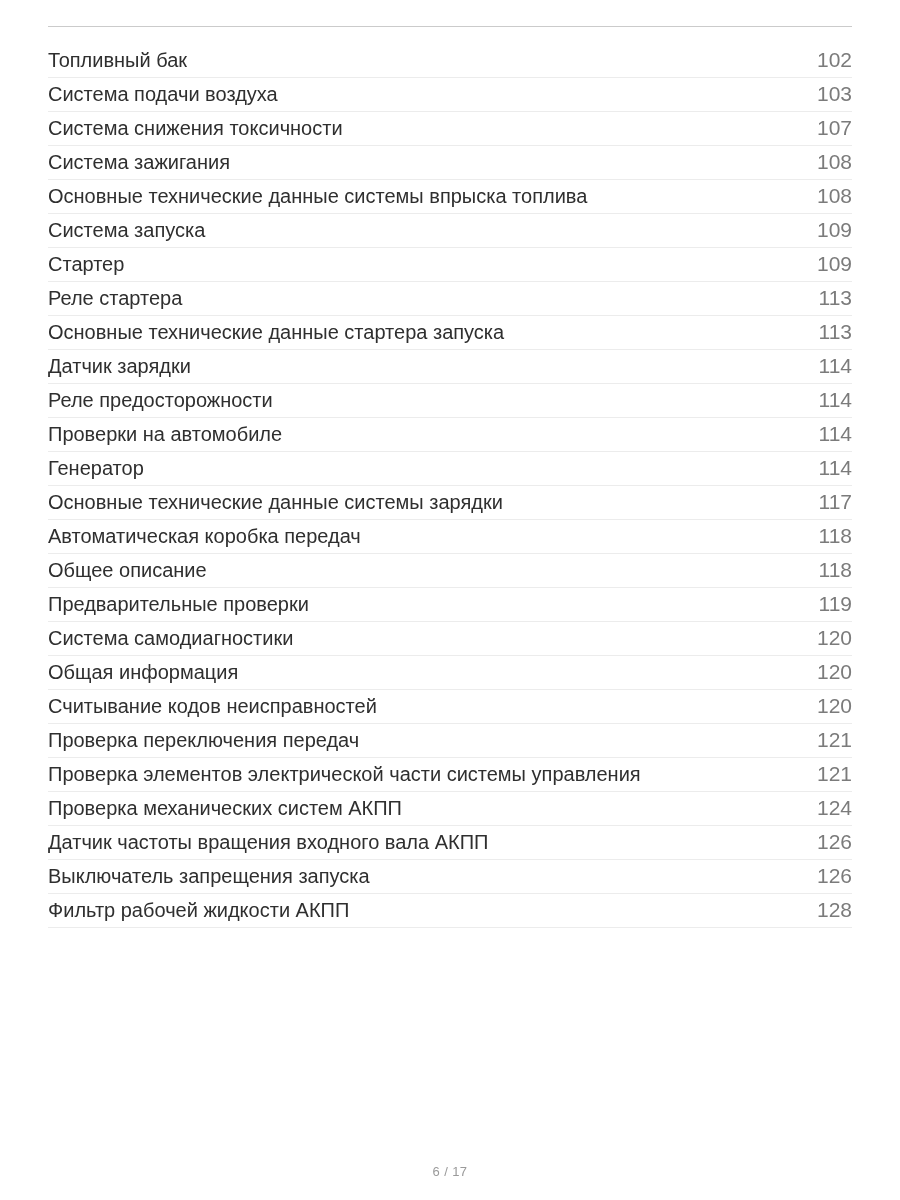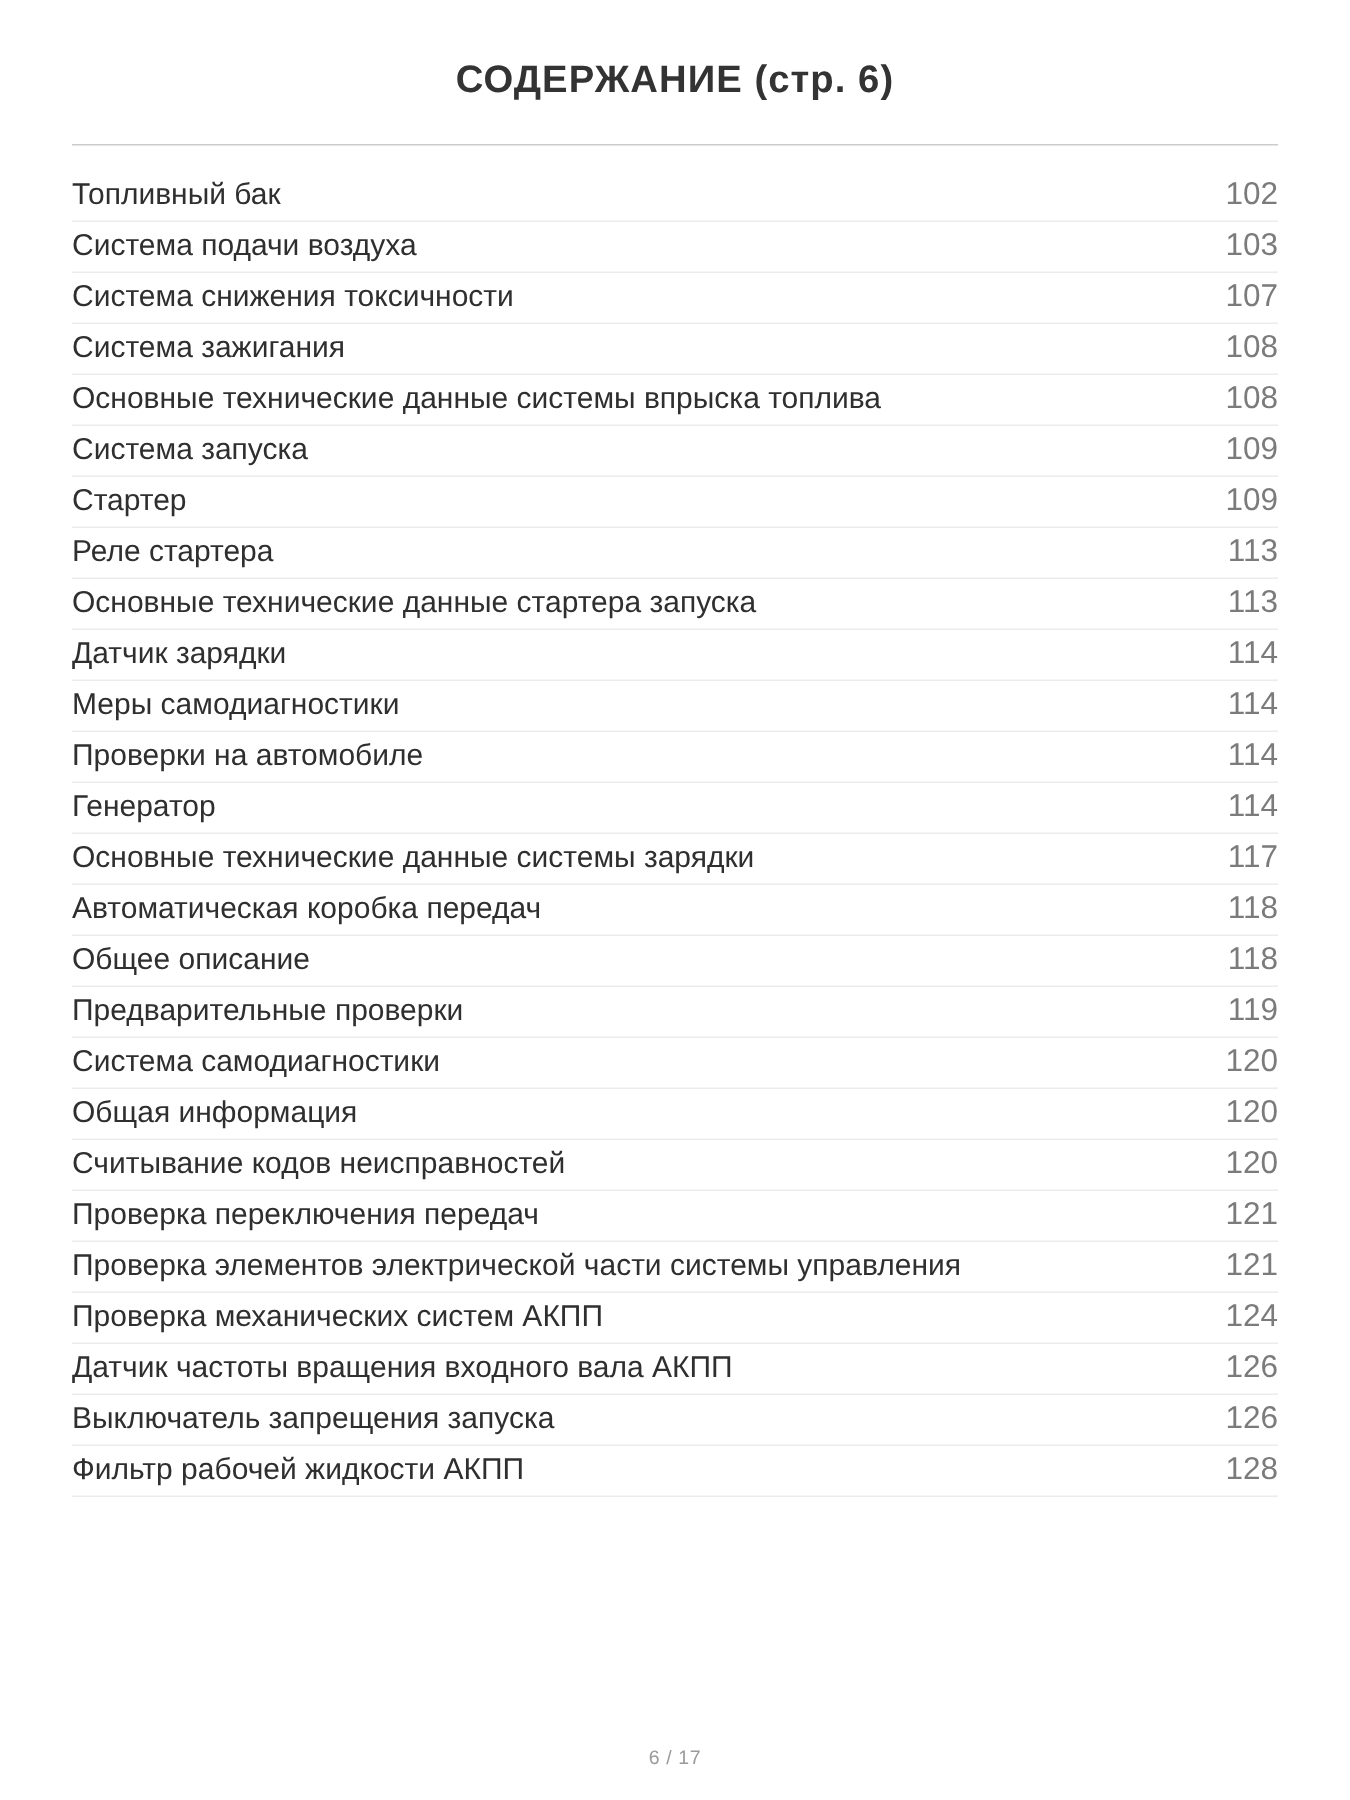--- a/index.html
+++ b/index.html
@@ -85,21 +85,20 @@
     font-size: 13px;
     color: #9a9a9a;
     letter-spacing: 0.4px;
   }
 </style>
 </head>
 <body>
 
 <div class="page">
 
-  <h1 class="doc-title">СОДЕРЖАНИЕ (стр. 6)</h1>
 
   <div class="title-rule"></div>
 
   <div class="toc" id="toc-list">
       <div class="toc-row">
         <span class="entry-title">Топливный бак</span>
         <span class="entry-page">102</span>
       </div>
       <div class="toc-row">
         <span class="entry-title">Система подачи воздуха</span>
@@ -131,21 +130,21 @@
       </div>
       <div class="toc-row">
         <span class="entry-title">Основные технические данные стартера запуска</span>
         <span class="entry-page">113</span>
       </div>
       <div class="toc-row">
         <span class="entry-title">Датчик зарядки</span>
         <span class="entry-page">114</span>
       </div>
       <div class="toc-row">
-        <span class="entry-title">Меры самодиагностики</span>
+        <span class="entry-title">Реле предосторожности</span>
         <span class="entry-page">114</span>
       </div>
       <div class="toc-row">
         <span class="entry-title">Проверки на автомобиле</span>
         <span class="entry-page">114</span>
       </div>
       <div class="toc-row">
         <span class="entry-title">Генератор</span>
         <span class="entry-page">114</span>
       </div>

